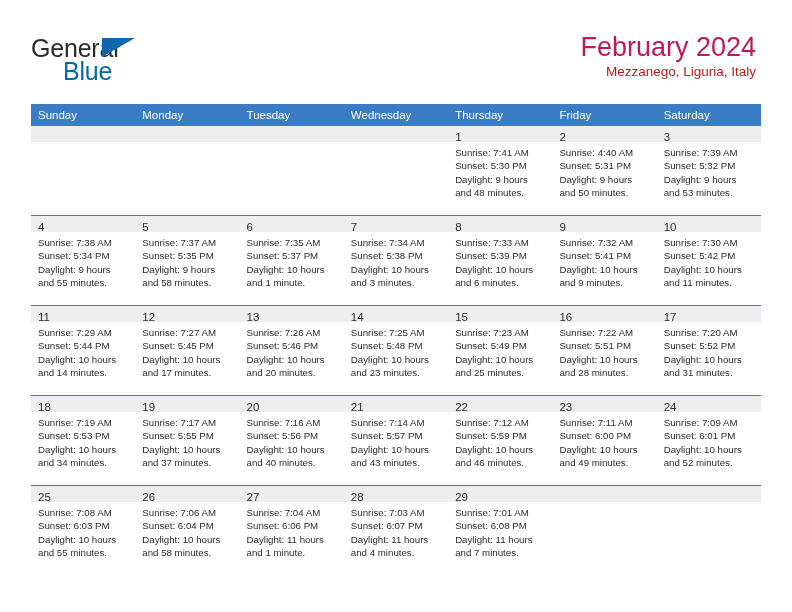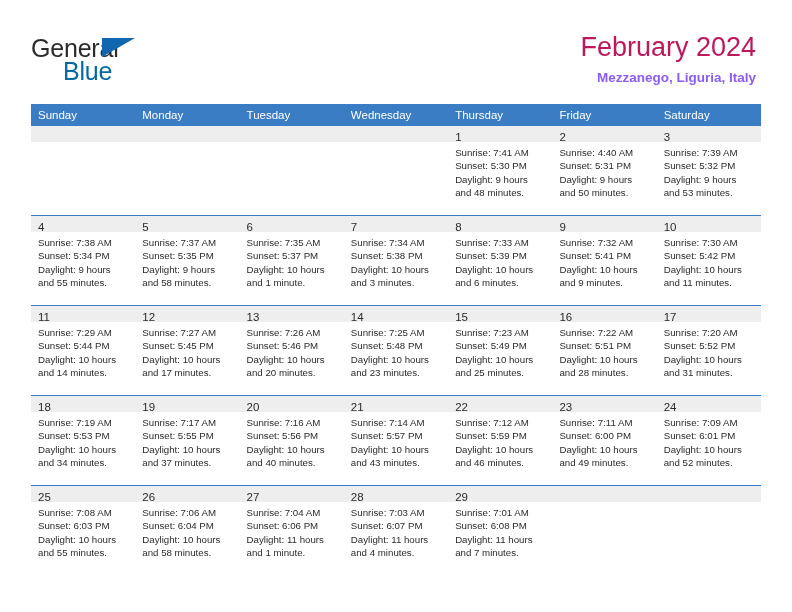--- a/index.html
+++ b/index.html
@@ -75,25 +75,25 @@
     text-align: right;
   }
   .cal-title {
     font-size: 27px;
     line-height: 31px;
     font-weight: 400;
     color: #be185d;
     white-space: nowrap;
   }
   .cal-subtitle {
-    margin-top: 7px;
+    margin-top: 1px;
     font-size: 13.5px;
     line-height: 16px;
-    font-weight: 700;
-    color: #8b5cf6;
+    font-weight: 400;
+    color: #b91c1c;
     white-space: nowrap;
   }
 
   
   .calendar {
     position: absolute;
     left: 31px;
     top: 104px;
     width: 730px;
     border-collapse: collapse;

